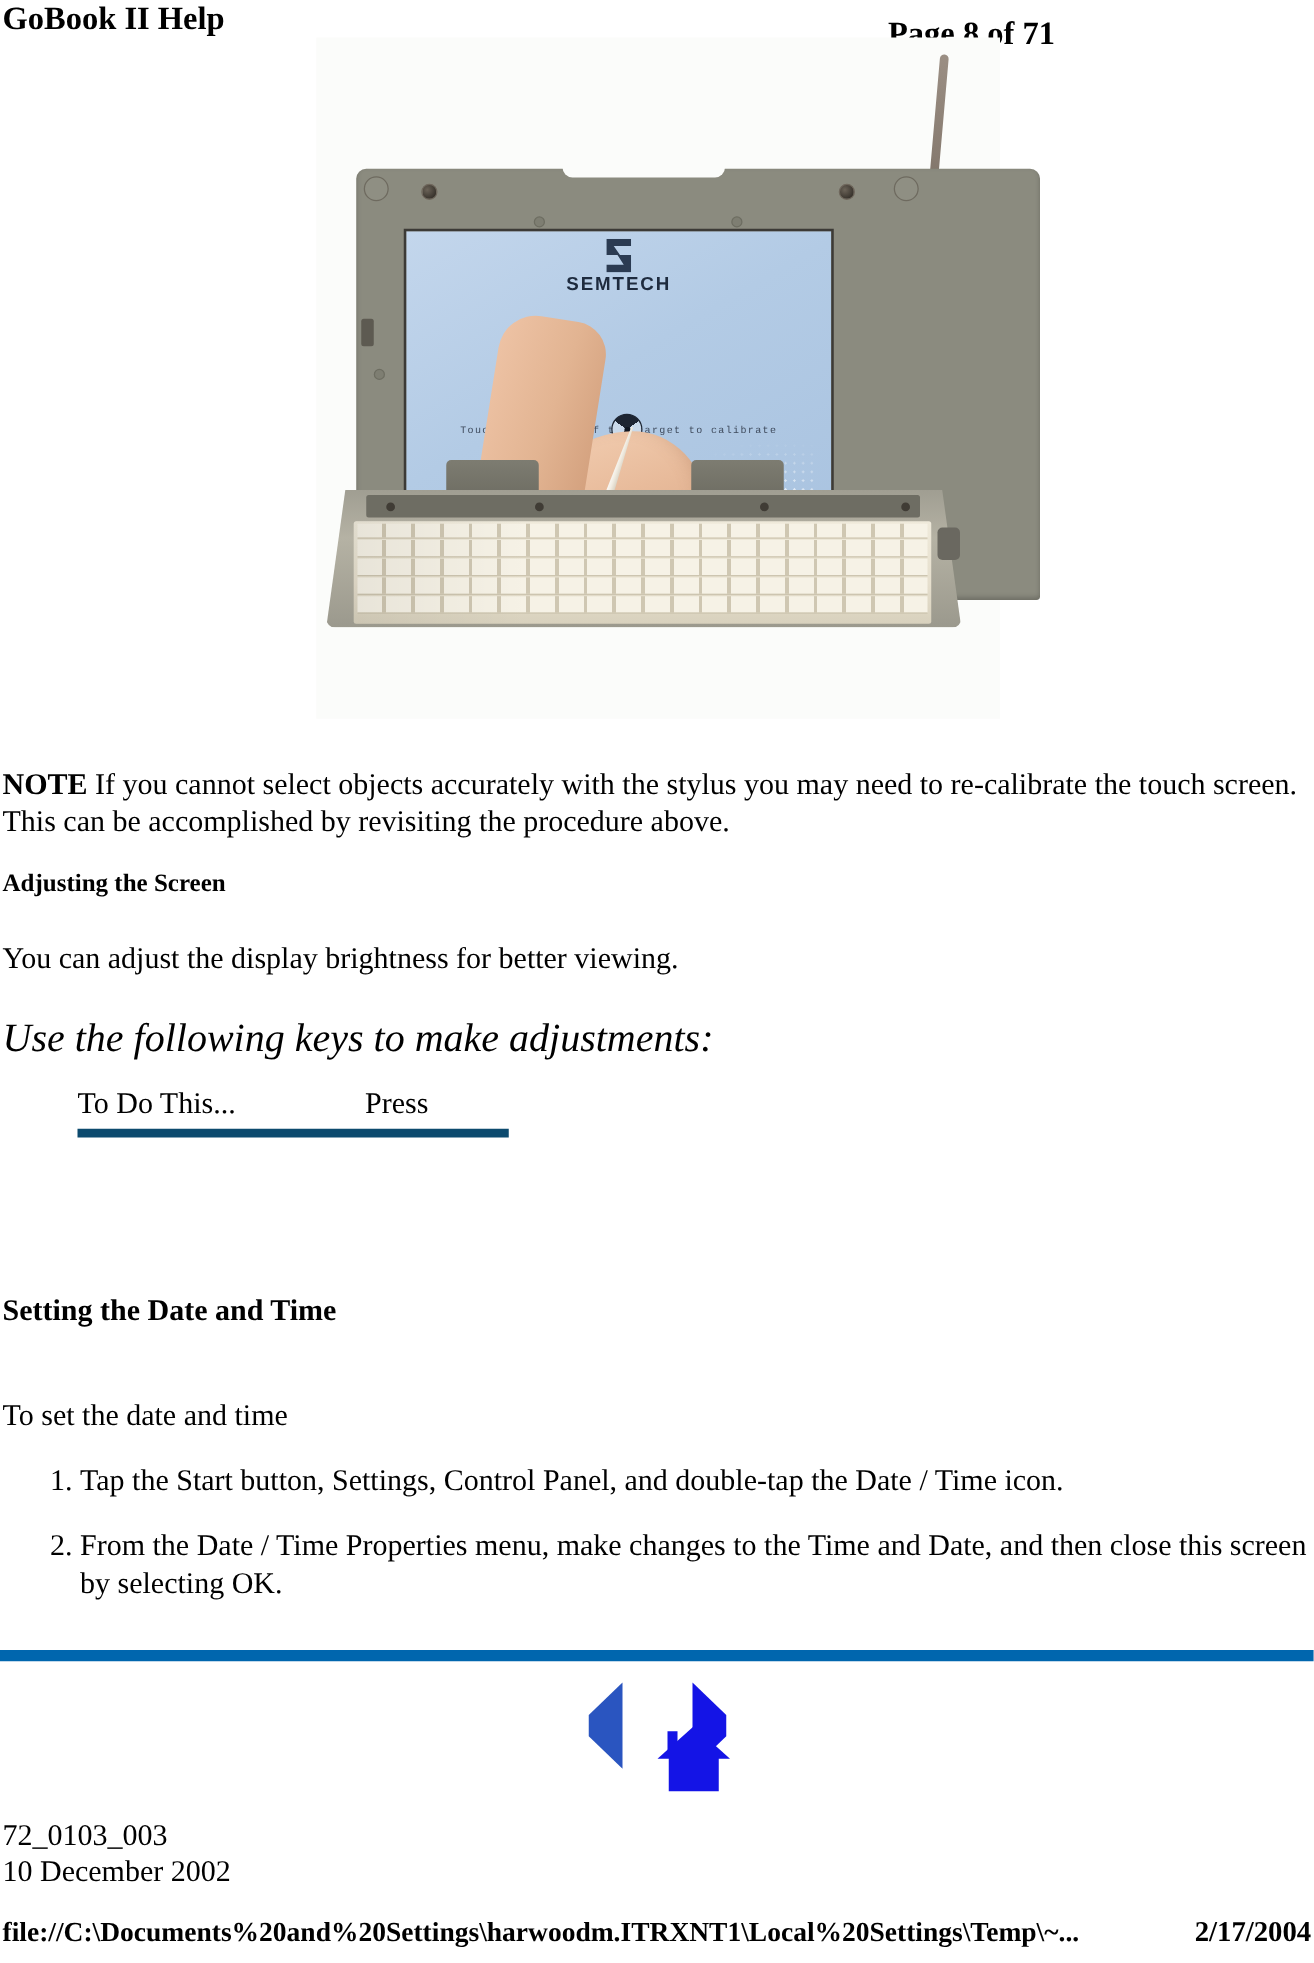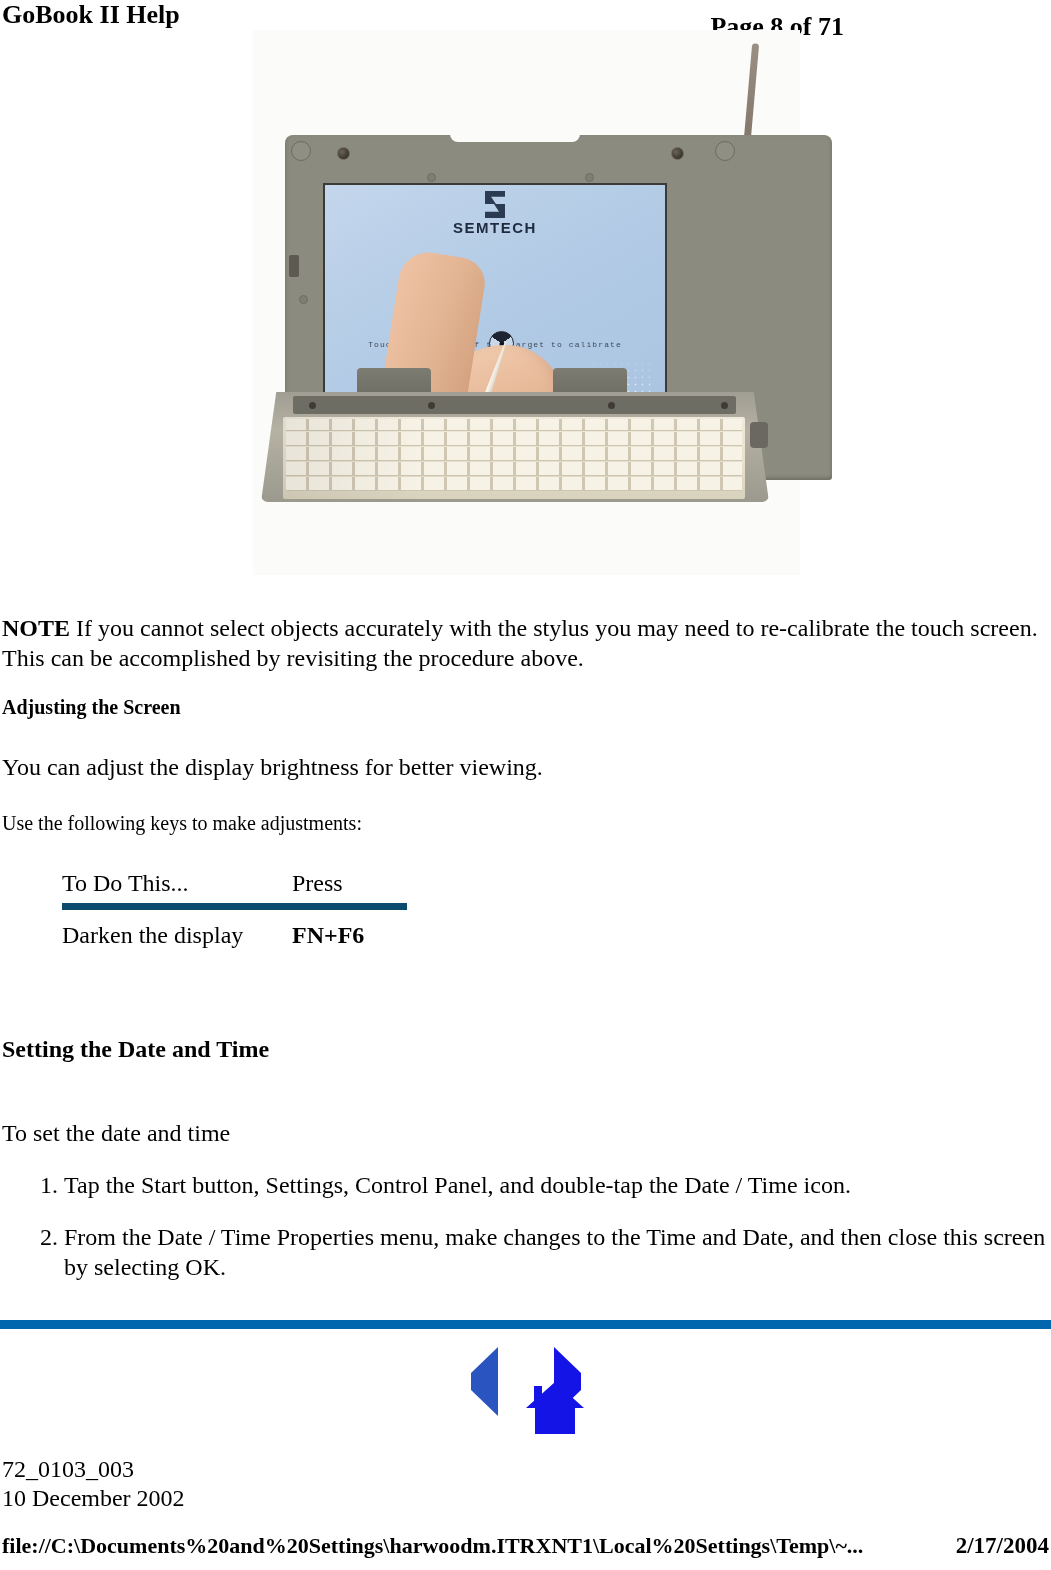--- a/index.html
+++ b/index.html
@@ -397,21 +397,22 @@
   .p-brightness {
     position: absolute;
     left: 2px;
     top: 754px;
     font-size: 24px;
   }
   .p-usekeys {
     position: absolute;
     left: 2px;
     top: 812px;
-    font-size: 20px;
+    font-size: 32px;
+    font-style: italic;
   }
 
   
   .key-table {
     position: absolute;
     left: 62px;
     top: 870px;
     width: 345px;
     border-collapse: collapse;
     font-size: 24px;
@@ -610,24 +611,20 @@
 <div class="p-usekeys">Use the following keys to make adjustments:</div>
 
 <table class="key-table">
   <thead>
     <tr>
       <th class="col-todo">To Do This...</th>
       <th>Press</th>
     </tr>
   </thead>
   <tbody>
-    <tr>
-      <td>Darken the display</td>
-      <td class="press">FN+F6</td>
-    </tr>
   </tbody>
 </table>
 
 <div class="h-datetime">Setting the Date and Time</div>
 <div class="p-setdate">To set the date and time</div>
 <ol class="steps">
   <li>Tap the Start button,  Settings, Control Panel, and double-tap the Date / Time icon.</li>
   <li>From the Date / Time Properties menu,  make changes to the Time and Date, and then close this screen by selecting OK.</li>
 </ol>
 

